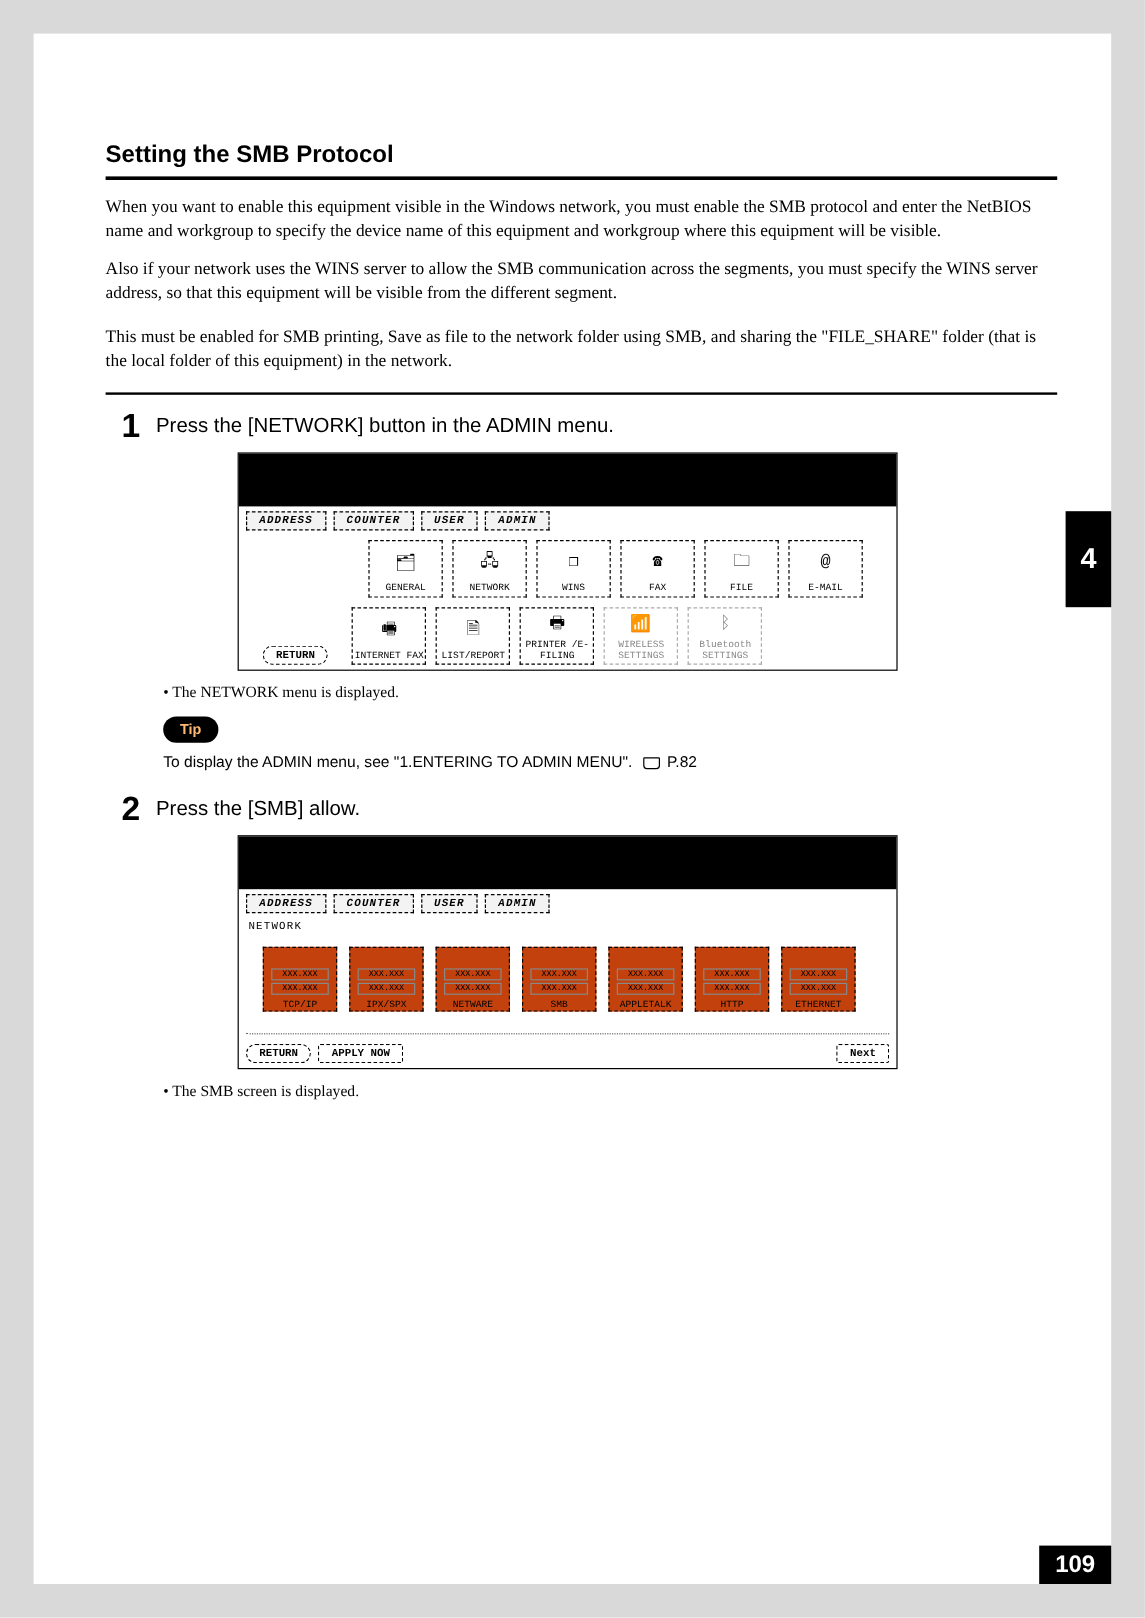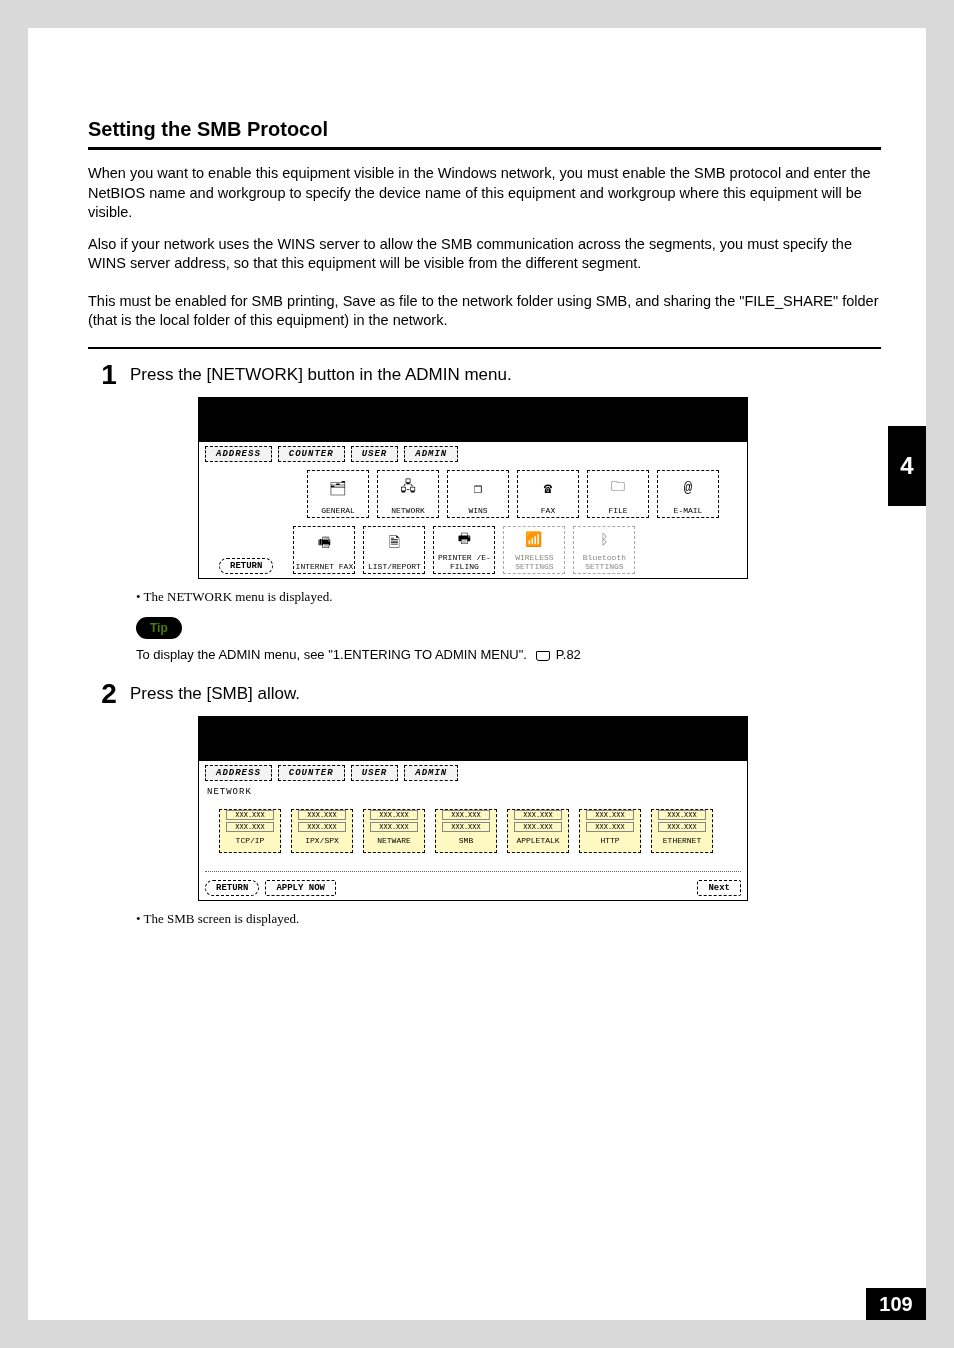--- a/index.html
+++ b/index.html
@@ -26,20 +26,21 @@
       border-bottom: 3px solid #000;
       padding-bottom: 6px;
       margin-bottom: 14px;
       margin-top: 20px;
     }
     .body-text {
       font-size: 14.5px;
       line-height: 1.35;
       color: #000;
       margin-bottom: 12px;
+      font-family: Liberation Serif, serif;
     }
     .hr-line {
       border: none;
       border-top: 2px solid #000;
       margin: 16px 0 10px 0;
     }
     .step {
       display: flex;
       margin-bottom: 8px;
     }
@@ -99,42 +100,42 @@
       border-radius: 10px;
       padding: 2px 10px;
       font-size: 9px;
       font-weight: bold;
       background: #fff;
     }
     .net-list { display: flex; gap: 10px; padding: 10px 20px 14px 20px; }
     .net-box {
       border: 1px dashed #000;
       width: 62px;
-      height: 44px;
+      height: 54px;
       display: flex;
       flex-direction: column;
       align-items: center;
-      justify-content: flex-start;
+      justify-content: flex-end;
       font-size: 8px;
       gap: 2px;
-      background: #fef9c3;
+      background: #c2410c;
     }
     .net-box div { border: 1px solid #888; padding: 0 2px; font-size: 7px; width: 48px; text-align: center; }
     .net-box .lbl { border: none; font-size: 8px; margin-top: 2px; }
     .bullet {
       font-size: 13px;
       margin-left: 48px;
       margin-bottom: 12px;
       font-family: Liberation Serif, serif;
     }
     .bullet::before { content: "• "; }
     .tip-pill {
       display: inline-block;
       background: #000;
-      color: #4d7c0f;
+      color: #fdba74;
       font-size: 12px;
       font-weight: bold;
       padding: 4px 14px;
       border-radius: 14px;
       margin-left: 48px;
       margin-bottom: 8px;
     }
     .tip-text {
       font-size: 13px;
       margin-left: 48px;

